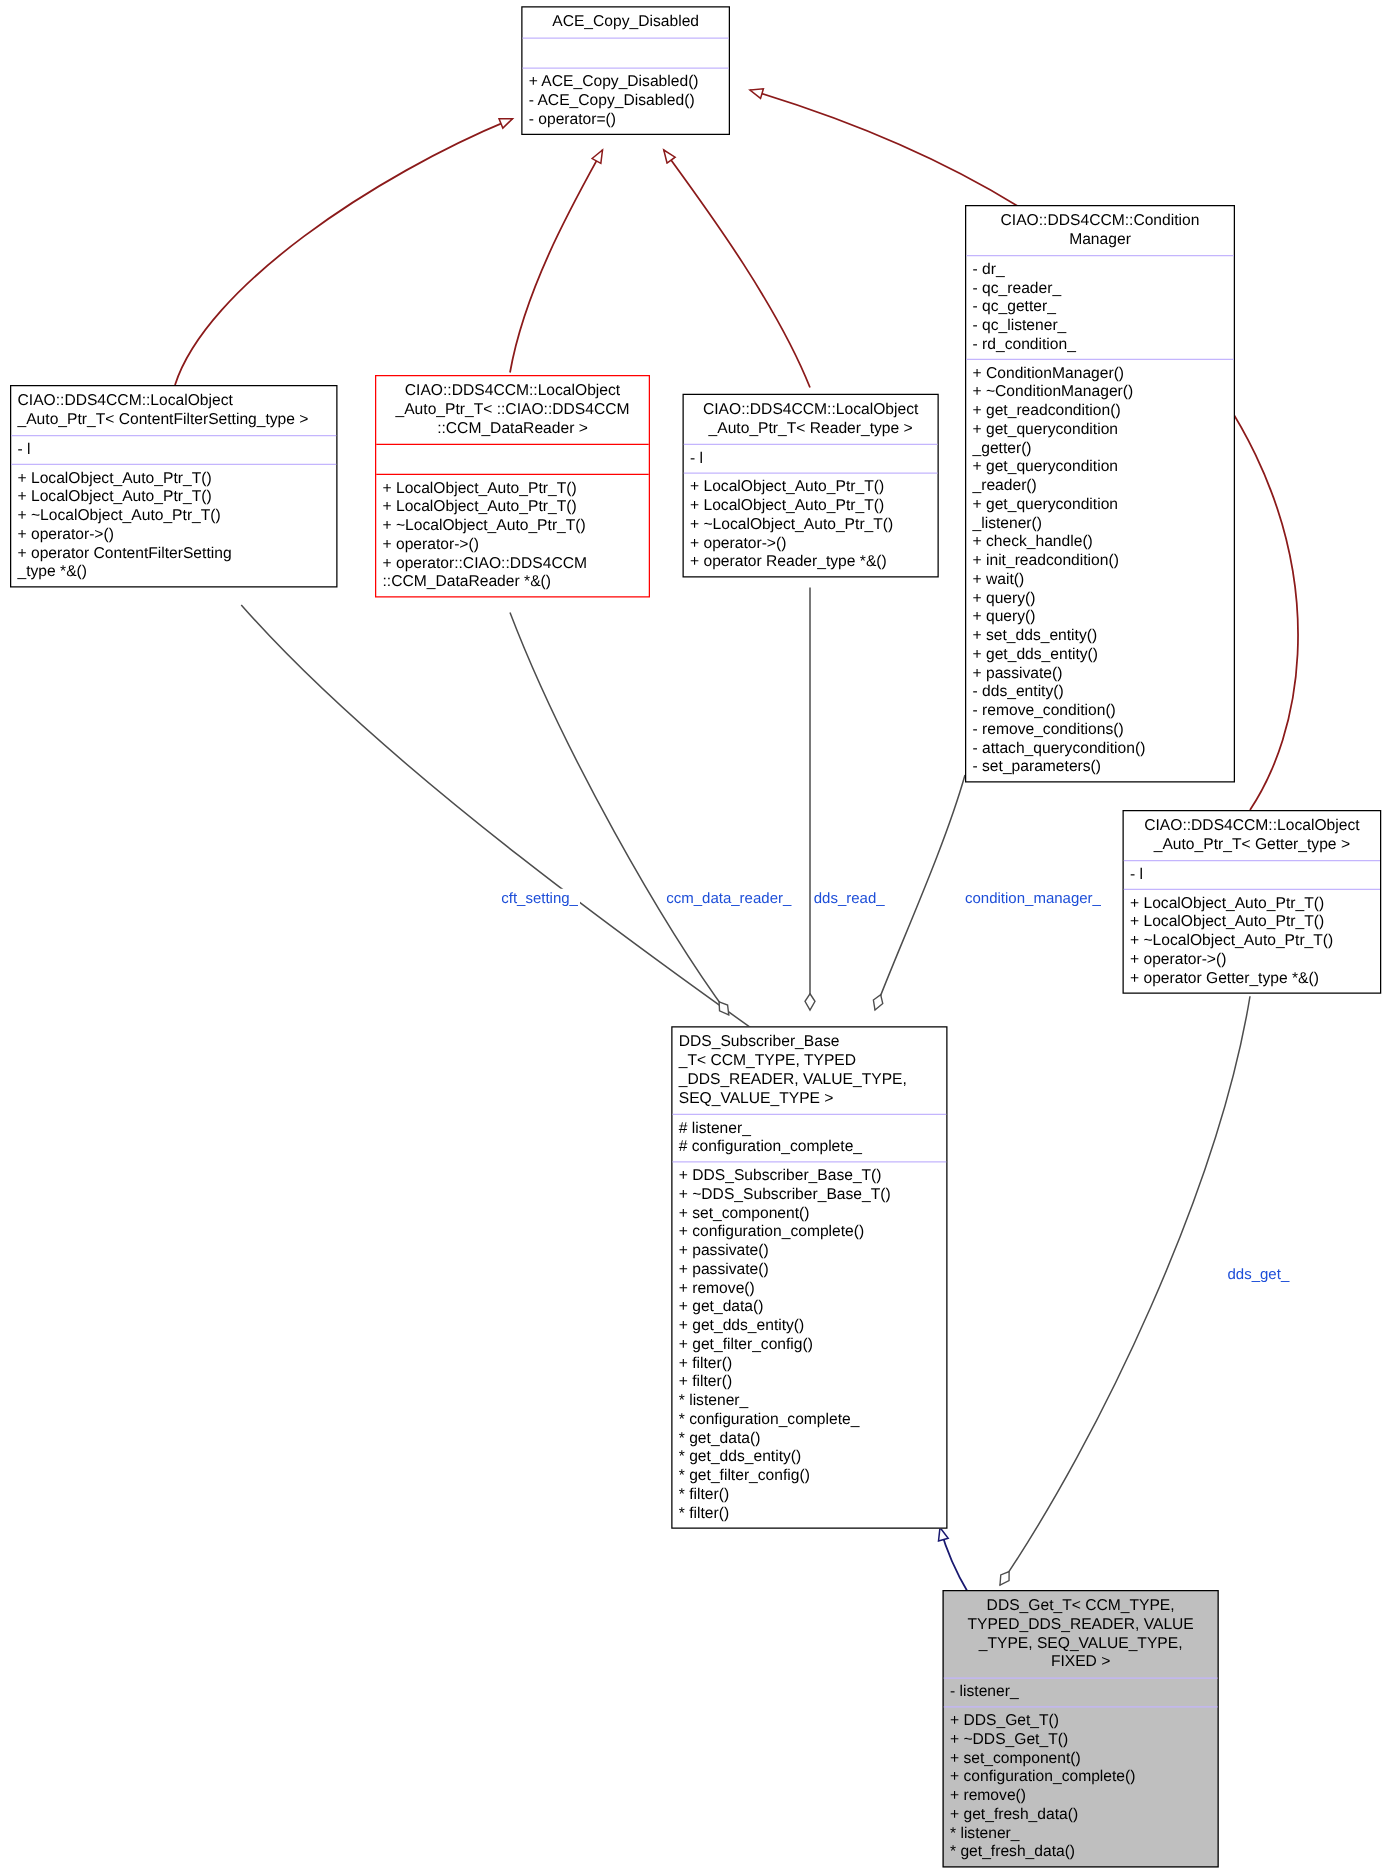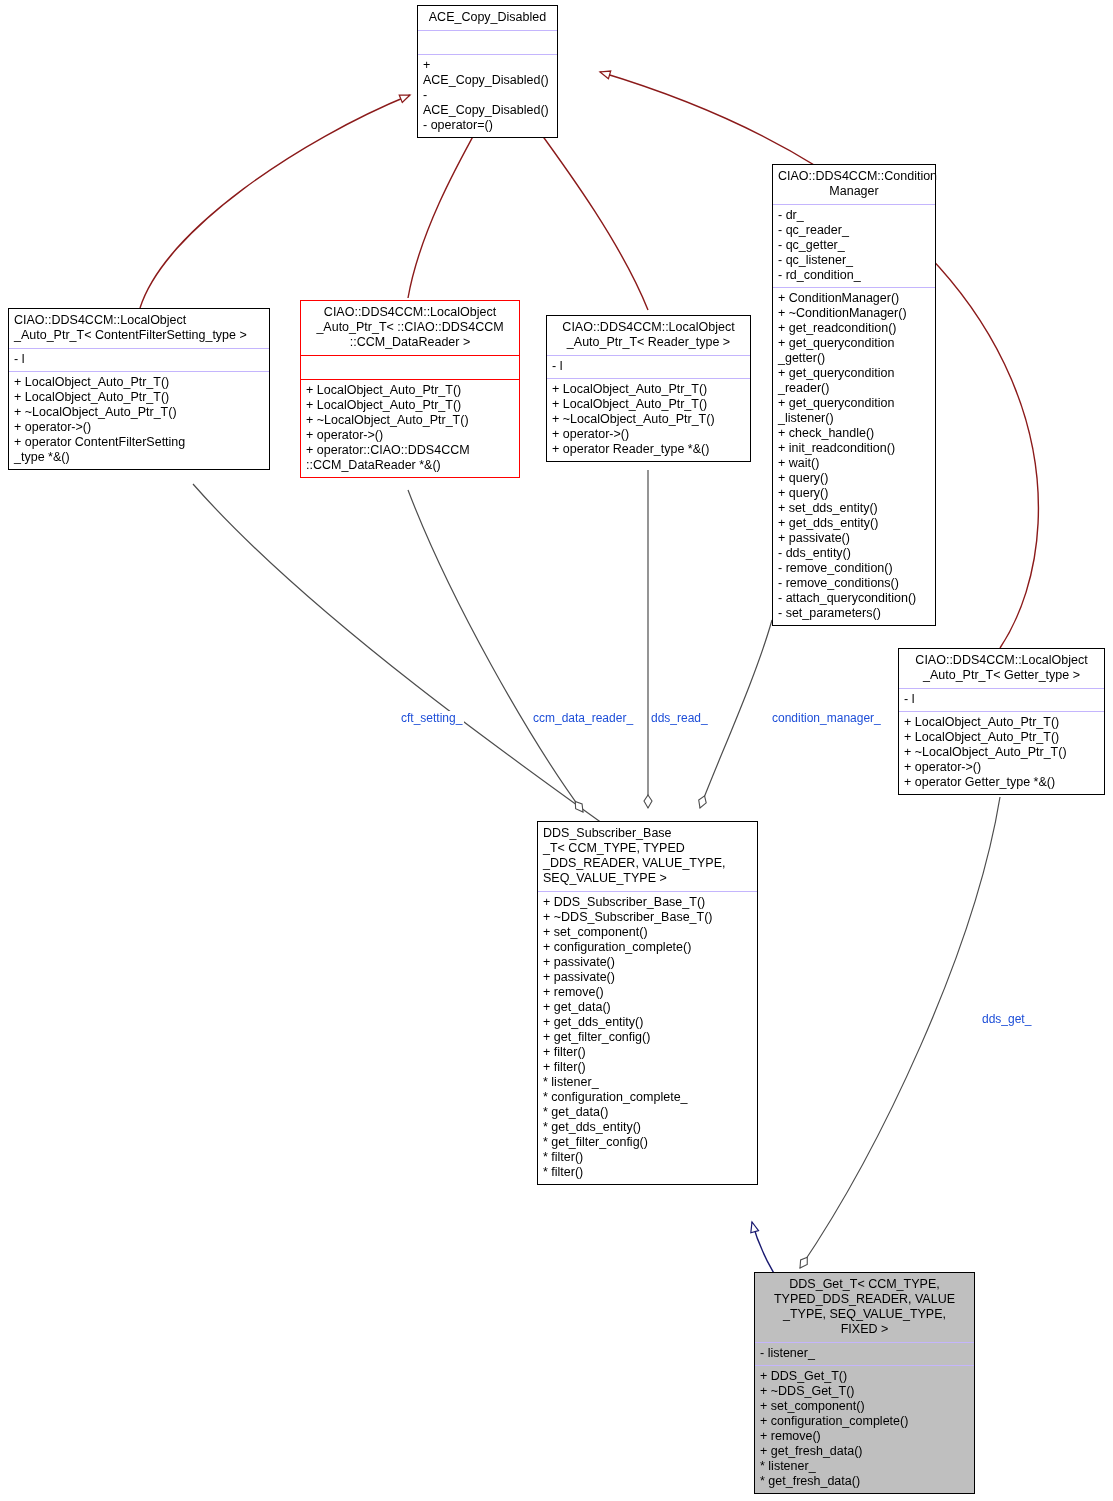--- a/index.html
+++ b/index.html
@@ -106,21 +106,21 @@
       <path d="M648,470 L648,808" marker-end="url(#diamond-gray)"></path>
       <path d="M772,620 C755,680 718,760 700,808" marker-end="url(#diamond-gray)"></path>
       <path d="M1000,797 C975,950 880,1150 800,1268" marker-end="url(#diamond-gray)"></path>
     </g>
 
     <g fill="none" stroke="#191970" stroke-width="1.4">
       <path d="M775,1275 C766,1260 757,1240 752,1222" marker-end="url(#inh-blue)"></path>
     </g>
   </svg>
 
-  <div class="node" style="left:417px; top:5px; width:141px;">
+  <div class="node" style="left:417px; top:5px; width:167px;">
     <div class="sec title">ACE_Copy_Disabled</div>
     <div class="sec attrs" style="height:24px;"></div>
     <div class="sec ops">
       <div class="row">+ ACE_Copy_Disabled()</div>
       <div class="row">- ACE_Copy_Disabled()</div>
       <div class="row">- operator=()</div>
     </div>
   </div>
 
   <div class="node" style="left:8px; top:308px; width:262px;">
@@ -162,21 +162,21 @@
     </div>
     <div class="sec ops">
       <div class="row">+ LocalObject_Auto_Ptr_T()</div>
       <div class="row">+ LocalObject_Auto_Ptr_T()</div>
       <div class="row">+ ~LocalObject_Auto_Ptr_T()</div>
       <div class="row">+ operator-&gt;()</div>
       <div class="row">+ operator Reader_type *&amp;()</div>
     </div>
   </div>
 
-  <div class="node" style="left:772px; top:164px; width:164px;">
+  <div class="node" style="left:772px; top:164px; width:216px;">
     <div class="sec title">CIAO::DDS4CCM::Condition
 Manager</div>
     <div class="sec attrs">
       <div class="row">- dr_</div>
       <div class="row">- qc_reader_</div>
       <div class="row">- qc_getter_</div>
       <div class="row">- qc_listener_</div>
       <div class="row">- rd_condition_</div>
     </div>
     <div class="sec ops">
@@ -218,20 +218,24 @@
       <div class="row">+ operator-&gt;()</div>
       <div class="row">+ operator Getter_type *&amp;()</div>
     </div>
   </div>
 
   <div class="node" style="left:537px; top:821px; width:221px;">
     <div class="sec title" style="text-align:left;">DDS_Subscriber_Base
 _T&lt; CCM_TYPE, TYPED
 _DDS_READER, VALUE_TYPE,
 SEQ_VALUE_TYPE &gt;</div>
+    <div class="sec attrs">
+      <div class="row"># listener_</div>
+      <div class="row"># configuration_complete_</div>
+    </div>
     <div class="sec ops">
       <div class="row">+ DDS_Subscriber_Base_T()</div>
       <div class="row">+ ~DDS_Subscriber_Base_T()</div>
       <div class="row">+ set_component()</div>
       <div class="row">+ configuration_complete()</div>
       <div class="row">+ passivate()</div>
       <div class="row">+ passivate()</div>
       <div class="row">+ remove()</div>
       <div class="row">+ get_data()</div>
       <div class="row">+ get_dds_entity()</div>

